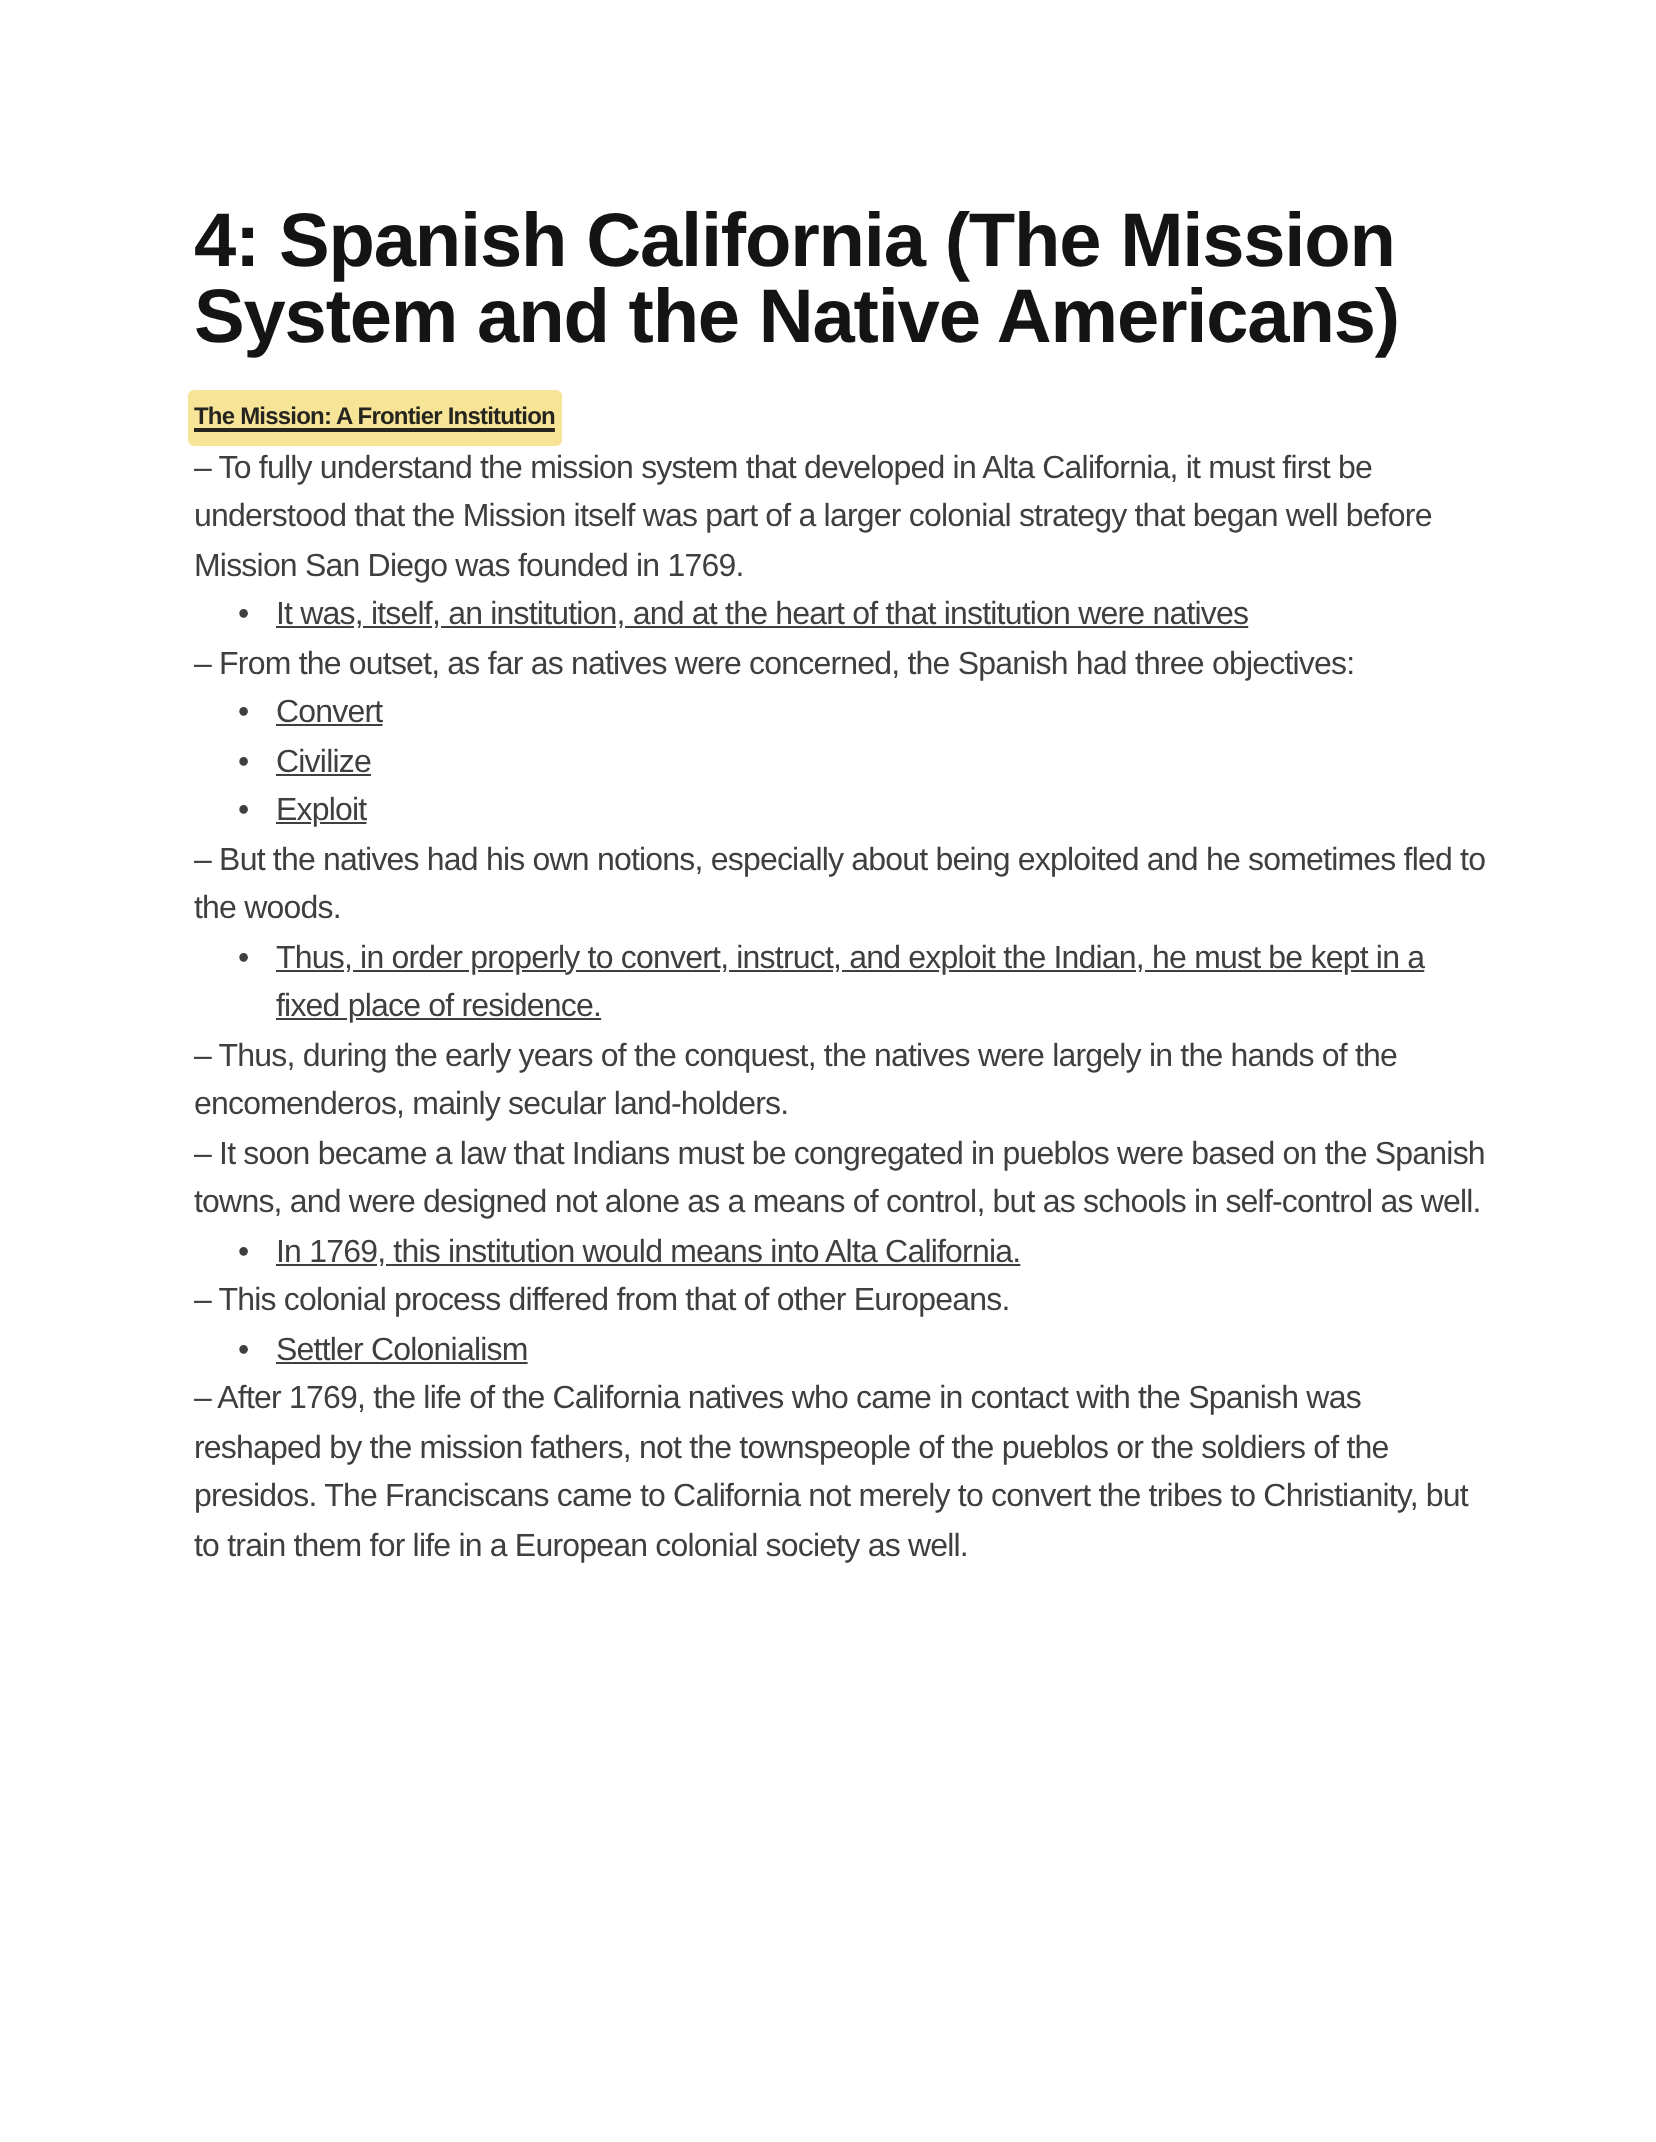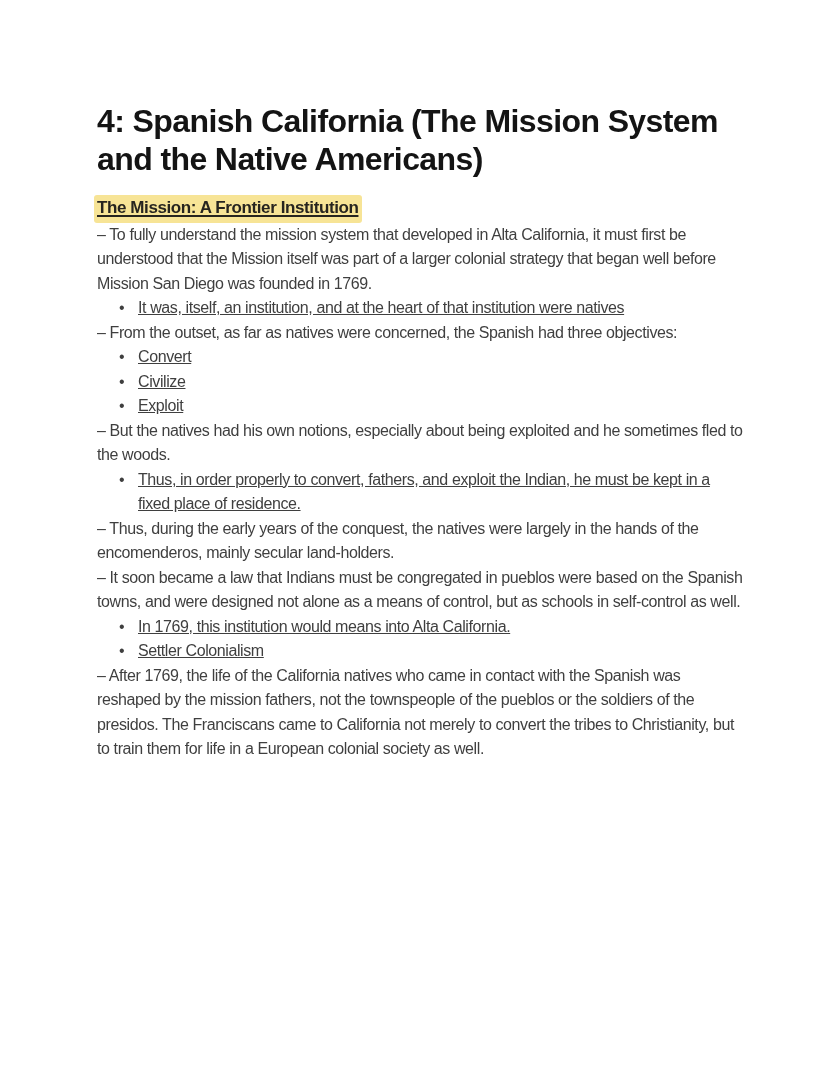--- a/index.html
+++ b/index.html
@@ -15,38 +15,38 @@
   }
   .page {
     box-sizing: border-box;
     width: 828px;
     height: 1071px;
     padding: 102px 83px 0 97px;
     background: #ffffff;
   }
   .page-title {
     margin: 0 0 17px 0;
-    font-size: 32px;
+    font-size: 38px;
     line-height: 38px;
     font-weight: 700;
     letter-spacing: -0.6px;
     color: #141414;
   }
   .content {
     font-size: 16px;
     line-height: 24.5px;
     letter-spacing: -0.4px;
     color: #3f3f3f;
   }
   .heading-line {
     margin: 0;
   }
   .section-heading {
     display: inline-block;
-    font-size: 17px;
+    font-size: 12px;
     font-weight: 700;
     color: #26241f;
     background: #f7e496;
     border-radius: 3px;
     padding: 1px 4px 2px 3px;
     margin-left: -3px;
     text-decoration: underline;
     text-decoration-thickness: 1.5px;
     text-underline-offset: 2px;
   }
@@ -94,28 +94,29 @@
           <span class="dot">•</span>
           <span class="btext">Civilize</span>
         </div>
         <div class="bullet">
           <span class="dot">•</span>
           <span class="btext">Exploit</span>
         </div>
         <p class="para">– But the natives had his own notions, especially about being exploited and he sometimes fled to the woods.</p>
         <div class="bullet">
           <span class="dot">•</span>
-          <span class="btext">Thus, in order properly to convert, fathers, and exploit the Indian, he must be kept in a fixed place of residence.</span>
+          <span class="btext">Thus, in order properly to convert, instruct, and exploit the Indian, he must be kept in a fixed place of residence.</span>
         </div>
         <p class="para">– Thus, during the early years of the conquest, the natives were largely in the hands of the encomenderos, mainly secular land-holders.</p>
         <p class="para">– It soon became a law that Indians must be congregated in pueblos were based on the Spanish towns, and were designed not alone as a means of control, but as schools in self-control as well.</p>
         <div class="bullet">
           <span class="dot">•</span>
           <span class="btext">In 1769, this institution would means into Alta California.</span>
         </div>
+        <p class="para">– This colonial process differed from that of other Europeans.</p>
         <div class="bullet">
           <span class="dot">•</span>
           <span class="btext">Settler Colonialism</span>
         </div>
         <p class="para">– After 1769, the life of the California natives who came in contact with the Spanish was reshaped by the mission fathers, not the townspeople of the pueblos or the soldiers of the presidos. The Franciscans came to California not merely to convert the tribes to Christianity, but to train them for life in a European colonial society as well.</p>
       </div>
   </div>
 </div>
 
 </body></html>

